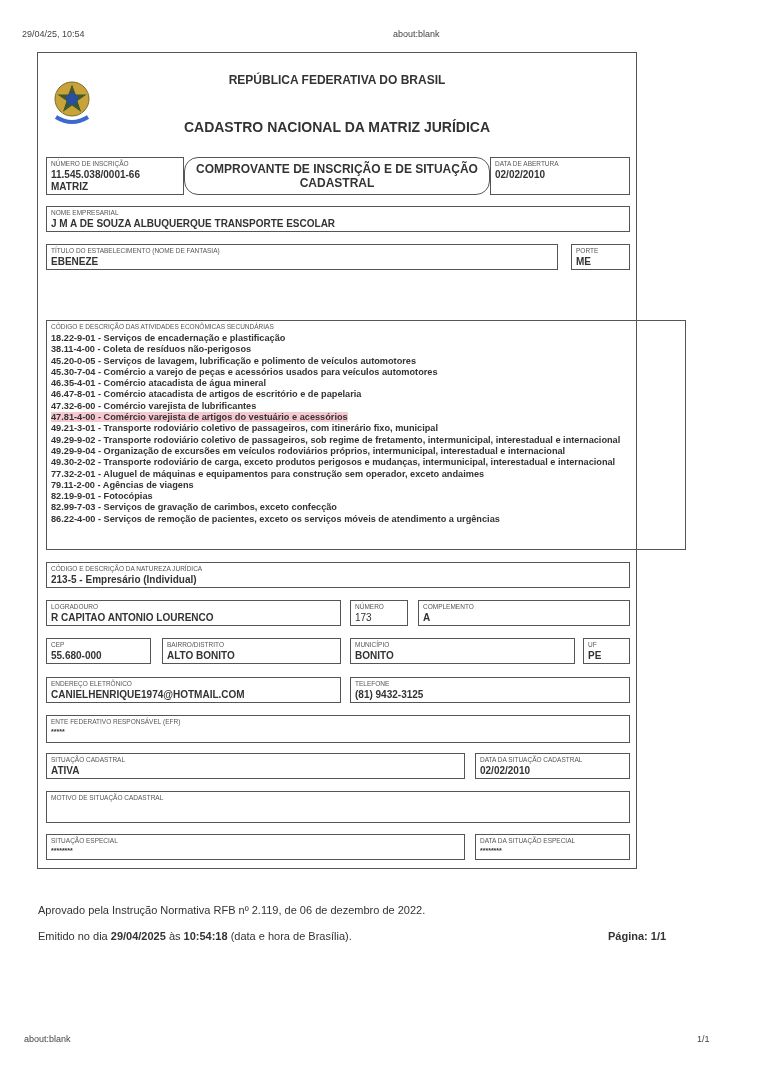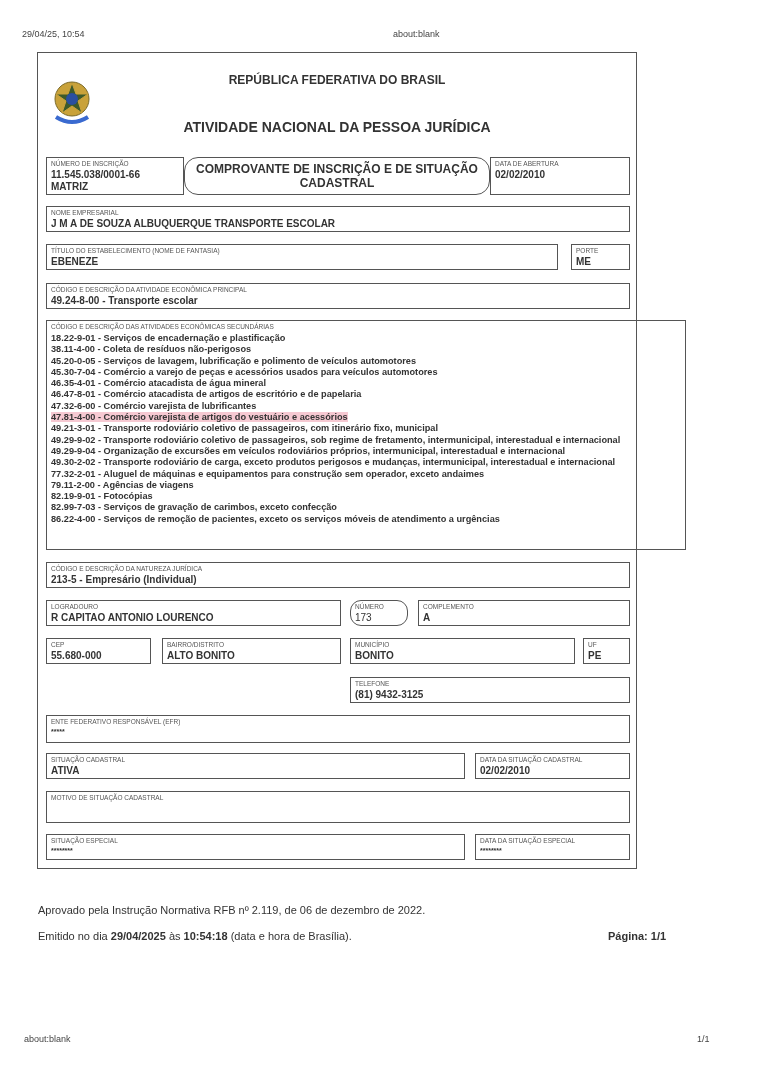--- a/index.html
+++ b/index.html
@@ -26,21 +26,21 @@
 
 <div class="frame">
 
   <svg class="abs" style="left:14px;top:26px;" width="40" height="48" viewBox="0 0 40 48">
     <circle cx="20" cy="20" r="17" fill="#c9a23a" stroke="#7a6a2a" stroke-width="1"></circle>
     <polygon points="20,4 24,15 36,15 26,22 30,34 20,27 10,34 14,22 4,15 16,15" fill="#3d5a2a" stroke="#c9a23a" stroke-width="1"></polygon>
     <circle cx="20" cy="20" r="6" fill="#2a4fa0"></circle>
     <path d="M4,38 Q20,48 36,38" stroke="#3a6ad0" stroke-width="4" fill="none"></path>
   </svg>
   <div class="title1" style="top:20px;">REPÚBLICA FEDERATIVA DO BRASIL</div>
-  <div class="title2" style="top:66px;">ATIVIDADE NACIONAL DA PESSOA JURÍDICA</div>
+  <div class="title2" style="top:66px;">CADASTRO NACIONAL DA MATRIZ JURÍDICA</div>
 
   <div class="box" style="left:8px;top:104px;width:138px;height:38px;">
     <span class="lbl">NÚMERO DE INSCRIÇÃO</span>
     <span class="val">11.545.038/0001-66</span>
     <span class="val" style="top:23px;">MATRIZ</span>
   </div>
   <div class="box" style="left:146px;top:104px;width:306px;height:38px;border-radius:14px;">
     <div style="position:absolute;left:0;top:4px;width:100%;text-align:center;font-size:12px;font-weight:bold;color:#333;line-height:14px;">COMPROVANTE DE INSCRIÇÃO E DE SITUAÇÃO CADASTRAL</div>
   </div>
   <div class="box" style="left:452px;top:104px;width:140px;height:38px;">
@@ -55,24 +55,20 @@
 
   <div class="box" style="left:8px;top:191px;width:512px;height:26px;">
     <span class="lbl">TÍTULO DO ESTABELECIMENTO (NOME DE FANTASIA)</span>
     <span class="val">EBENEZE</span>
   </div>
   <div class="box" style="left:533px;top:191px;width:59px;height:26px;">
     <span class="lbl">PORTE</span>
     <span class="val">ME</span>
   </div>
 
-  <div class="box" style="left:8px;top:230px;width:584px;height:26px;">
-    <span class="lbl">CÓDIGO E DESCRIÇÃO DA ATIVIDADE ECONÔMICA PRINCIPAL</span>
-    <span class="val">49.24-8-00 - Transporte escolar</span>
-  </div>
 
   <div class="box" style="left:8px;top:267px;width:640px;height:230px;">
     <span class="lbl">CÓDIGO E DESCRIÇÃO DAS ATIVIDADES ECONÔMICAS SECUNDÁRIAS</span>
     <div class="acts" id="acts-list">
         <div>18.22-9-01 - Serviços de encadernação e plastificação</div>
         <div>38.11-4-00 - Coleta de resíduos não-perigosos</div>
         <div>45.20-0-05 - Serviços de lavagem, lubrificação e polimento de veículos automotores</div>
         <div>45.30-7-04 - Comércio a varejo de peças e acessórios usados para veículos automotores</div>
         <div>46.35-4-01 - Comércio atacadista de água mineral</div>
         <div>46.47-8-01 - Comércio atacadista de artigos de escritório e de papelaria</div>
@@ -92,21 +88,21 @@
 
   <div class="box" style="left:8px;top:509px;width:584px;height:26px;">
     <span class="lbl">CÓDIGO E DESCRIÇÃO DA NATUREZA JURÍDICA</span>
     <span class="val">213-5 - Empresário (Individual)</span>
   </div>
 
   <div class="box" style="left:8px;top:547px;width:295px;height:26px;">
     <span class="lbl">LOGRADOURO</span>
     <span class="val">R CAPITAO ANTONIO LOURENCO</span>
   </div>
-  <div class="box" style="left:312px;top:547px;width:58px;height:26px;border-radius:11px;">
+  <div class="box" style="left:312px;top:547px;width:58px;height:26px;">
     <span class="lbl">NÚMERO</span>
     <span class="val" style="font-weight:normal;">173</span>
   </div>
   <div class="box" style="left:380px;top:547px;width:212px;height:26px;">
     <span class="lbl">COMPLEMENTO</span>
     <span class="val">A</span>
   </div>
 
   <div class="box" style="left:8px;top:585px;width:105px;height:26px;">
     <span class="lbl">CEP</span>
@@ -118,20 +114,24 @@
   </div>
   <div class="box" style="left:312px;top:585px;width:225px;height:26px;">
     <span class="lbl">MUNICÍPIO</span>
     <span class="val">BONITO</span>
   </div>
   <div class="box" style="left:545px;top:585px;width:47px;height:26px;">
     <span class="lbl">UF</span>
     <span class="val">PE</span>
   </div>
 
+  <div class="box" style="left:8px;top:624px;width:295px;height:26px;">
+    <span class="lbl">ENDEREÇO ELETRÔNICO</span>
+    <span class="val">CANIELHENRIQUE1974@HOTMAIL.COM</span>
+  </div>
   <div class="box" style="left:312px;top:624px;width:280px;height:26px;">
     <span class="lbl">TELEFONE</span>
     <span class="val">(81) 9432-3125</span>
   </div>
 
   <div class="box" style="left:8px;top:662px;width:584px;height:28px;">
     <span class="lbl">ENTE FEDERATIVO RESPONSÁVEL (EFR)</span>
     <span class="val" style="font-size:7px;top:12px;">*****</span>
   </div>
 

